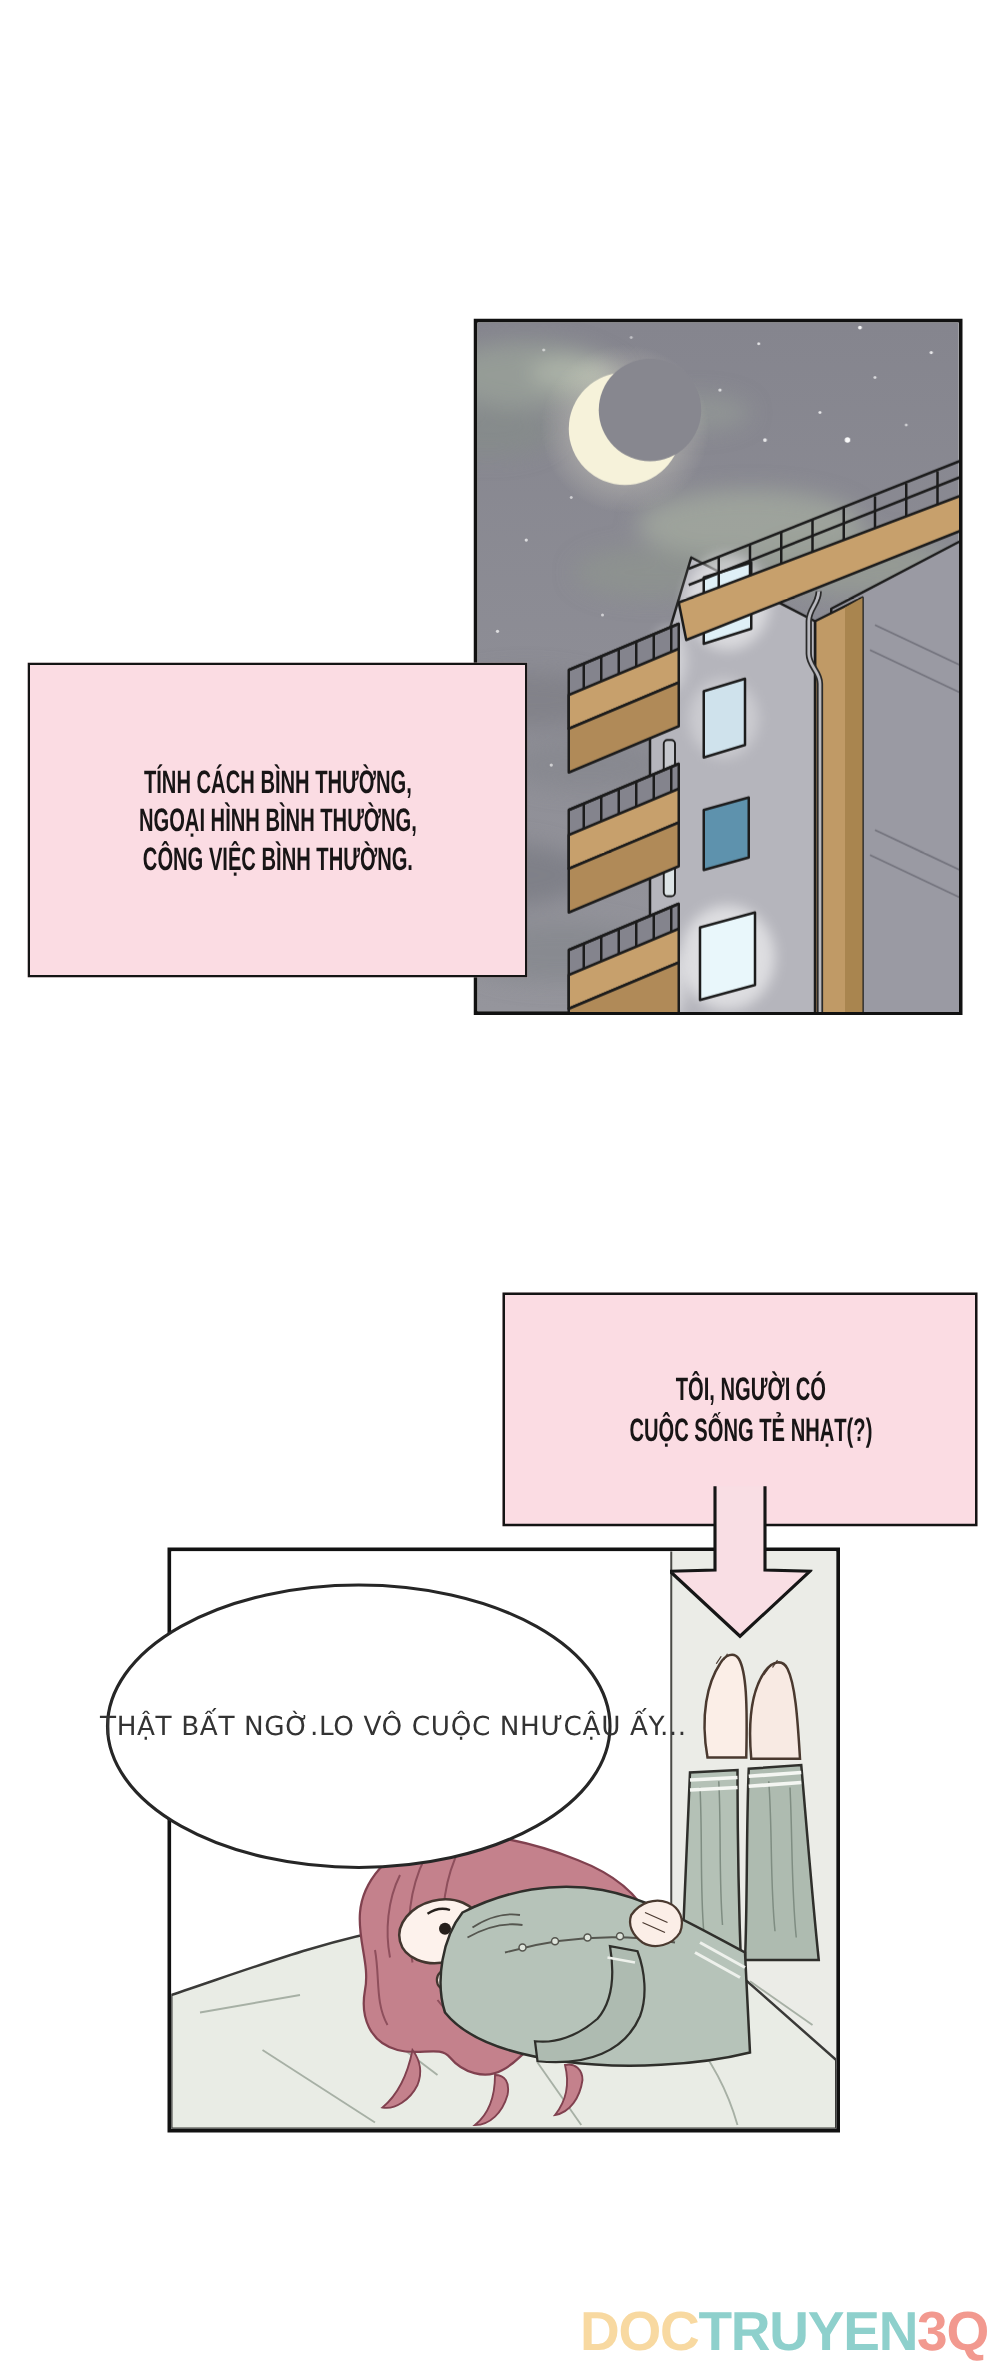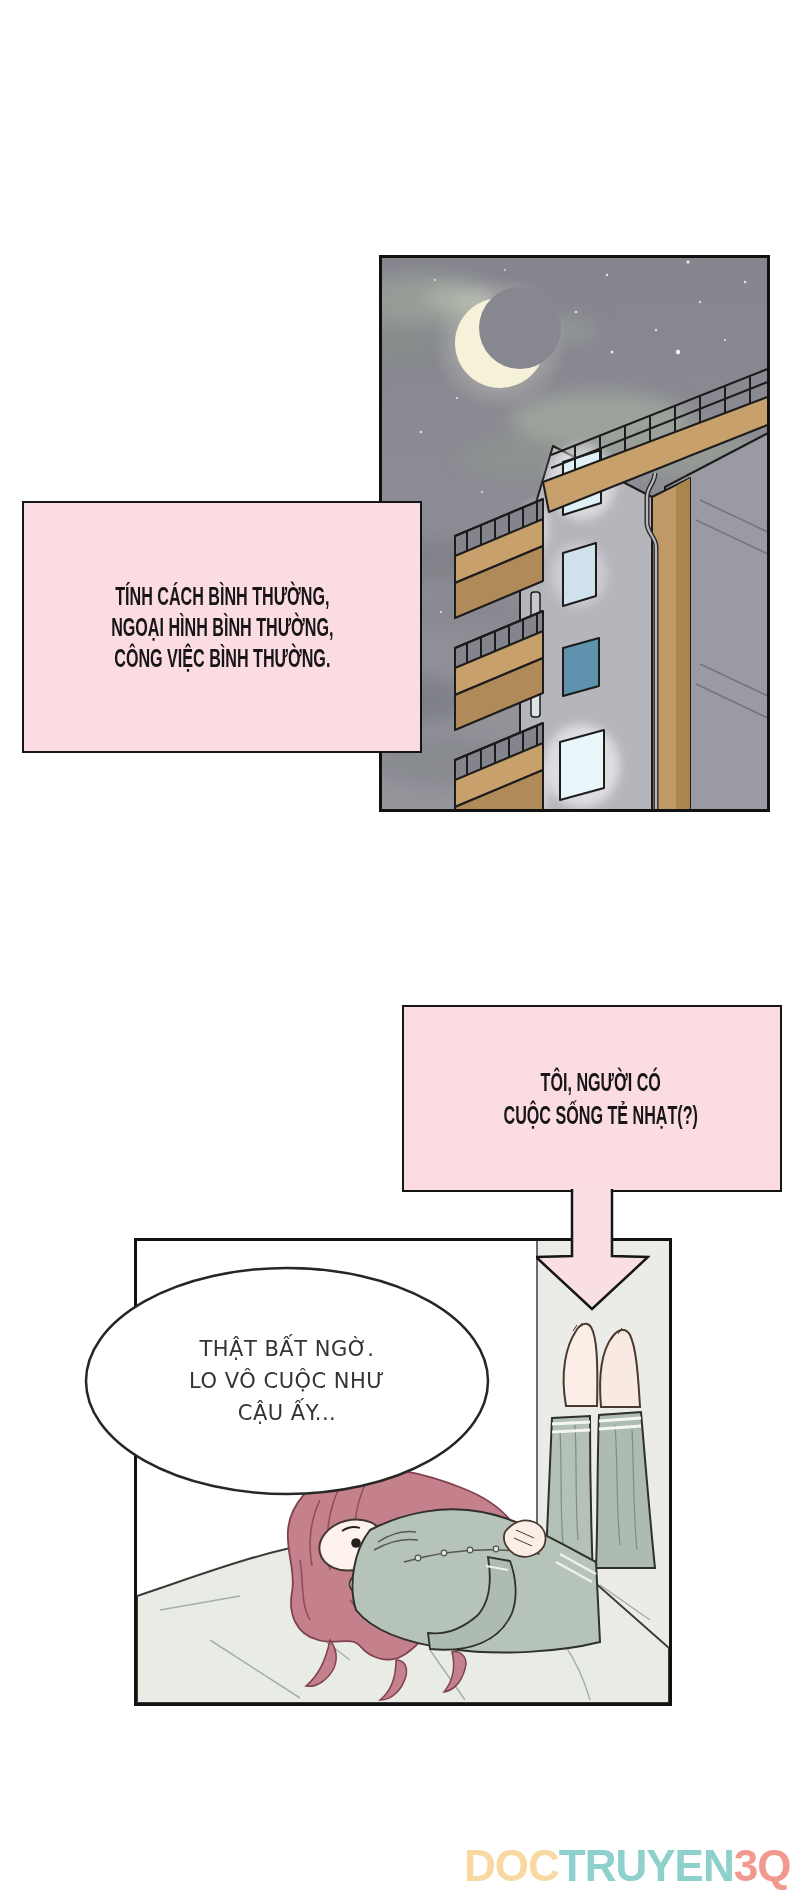--- a/index.html
+++ b/index.html
@@ -4,35 +4,35 @@
 <style>
   html,body{margin:0;padding:0;background:#ffffff;}
   .page{position:relative;width:800px;height:1896px;background:#ffffff;overflow:hidden;
         font-family:"Liberation Sans",sans-serif;}
   .panel{position:absolute;border:3px solid #111111;box-sizing:border-box;background:#ffffff;}
   .panel svg{display:block;width:100%;height:100%;}
   #night-panel{left:379px;top:255px;width:391px;height:557px;z-index:1;}
   #bedroom-panel{left:134px;top:1238px;width:538px;height:468px;z-index:1;}
 
   .pinkbox{position:absolute;background:#fbdce3;border:2px solid #141414;box-sizing:border-box;
-           display:flex;flex-direction:column;align-items:center;justify-content:center;z-index:3;}
+           display:flex;flex-direction:column;align-items:center;justify-content:center;z-index:3;margin-top:29px;}
   #caption-box{left:22px;top:501px;width:400px;height:252px;}
   #thought-box{left:402px;top:1005px;width:380px;height:187px;padding-left:17px;}
   .pinkbox .txt{display:flex;flex-direction:column;align-items:center;transform:scaleX(0.62);
                 transform-origin:center;white-space:nowrap;}
   #caption-box .ln{font-weight:700;font-size:26px;line-height:31px;color:#181516;letter-spacing:0;}
   #thought-box .ln{font-weight:700;font-size:26px;line-height:33px;color:#181516;}
 
   #arrow-wrap{position:absolute;left:536px;top:1189px;width:114px;height:123px;z-index:4;}
   #arrow-wrap svg{display:block;width:100%;height:100%;}
 
   #bubble-wrap{position:absolute;left:80px;top:1260px;width:414px;height:242px;z-index:5;}
   #bubble-wrap svg{position:absolute;left:0;top:0;width:100%;height:100%;}
-  #bubble-text{position:absolute;left:0;top:0;right:0;bottom:0;display:flex;flex-direction:column;
-               align-items:center;justify-content:center;}
+  #bubble-text{position:absolute;left:0;top:0;right:0;bottom:0;display:flex;
+               align-items:center;}
   #bubble-text .ln{font-size:21px;line-height:32px;color:#333333;letter-spacing:0.5px;
                    font-family:"DejaVu Sans",sans-serif;white-space:nowrap;}
 
   #watermark{position:absolute;left:464px;top:1841px;z-index:2;font-weight:700;font-size:44px;
              letter-spacing:-1px;white-space:nowrap;}
   .wm-doc{color:#f8d9a1;}
   .wm-truyen{color:#8ed0cc;}
   .wm-3q{color:#f2998f;}
 </style>
 </head>

